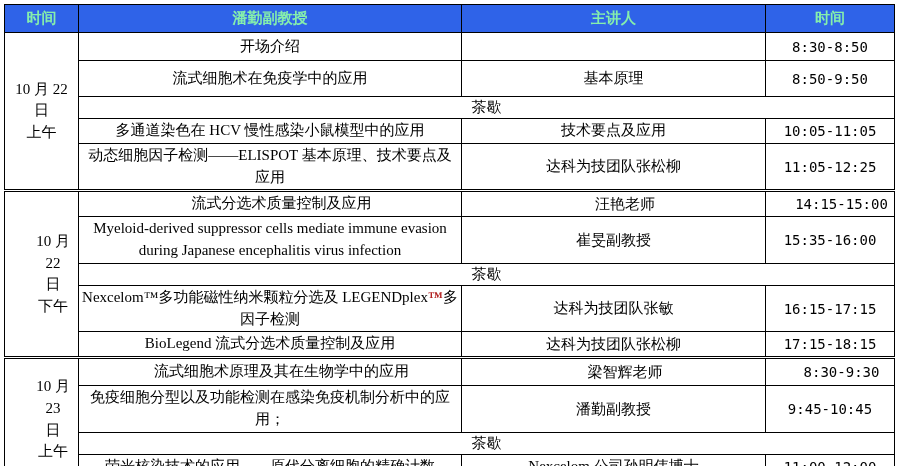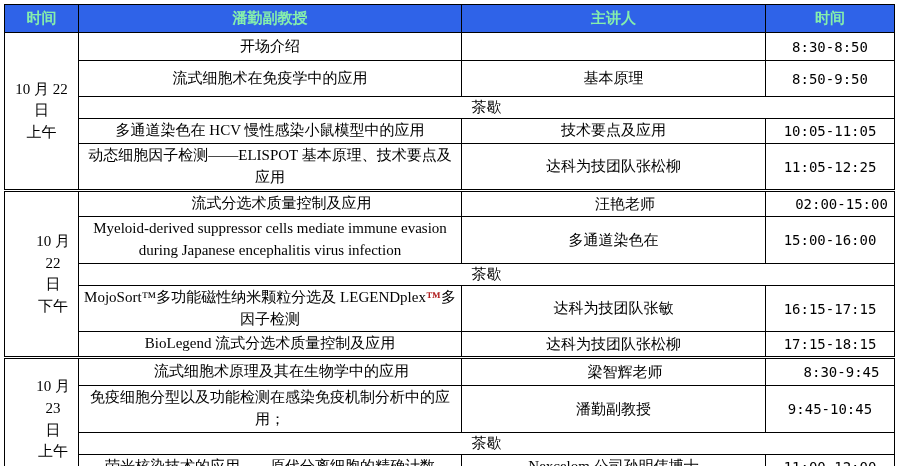--- a/index.html
+++ b/index.html
@@ -88,52 +88,52 @@
       </tr>
 
       <tr class="sec-start" style="height:26px">
         <td rowspan="5" class="date-cell">
           <div>10 月 22</div>
           <div>日</div>
           <div>下午</div>
         </td>
         <td class="topic-cell">流式分选术质量控制及应用</td>
         <td>汪艳老师</td>
-        <td class="time-cell">02:00-15:00</td>
+        <td class="time-cell">14:15-15:00</td>
       </tr>
       <tr style="height:42px">
         <td class="topic-cell">Myeloid-derived suppressor cells mediate immune evasion during Japanese encephalitis virus infection</td>
-        <td>多通道染色在</td>
-        <td class="time-cell">15:00-16:00</td>
+        <td>崔旻副教授</td>
+        <td class="time-cell">15:35-16:00</td>
       </tr>
       <tr style="height:18px">
         <td colspan="3" class="break-cell">茶歇</td>
       </tr>
       <tr style="height:40px">
         <td class="topic-cell">
-          <span>MojoSort™多功能磁性纳米颗粒分选及 LEGENDplex</span><span class="tm-red">™</span><span>多因子检测</span>
+          <span>Nexcelom™多功能磁性纳米颗粒分选及 LEGENDplex</span><span class="tm-red">™</span><span>多因子检测</span>
         </td>
         <td>达科为技团队张敏</td>
         <td class="time-cell">16:15-17:15</td>
       </tr>
       <tr style="height:26px">
         <td class="topic-cell">BioLegend 流式分选术质量控制及应用</td>
         <td>达科为技团队张松柳</td>
         <td class="time-cell">17:15-18:15</td>
       </tr>
 
       <tr class="sec-start" style="height:28px">
         <td rowspan="4" class="date-cell">
           <div>10 月 23</div>
           <div>日</div>
           <div>上午</div>
         </td>
         <td class="topic-cell">流式细胞术原理及其在生物学中的应用</td>
         <td>梁智辉老师</td>
-        <td class="time-cell">8:30-9:45</td>
+        <td class="time-cell">8:30-9:30</td>
       </tr>
       <tr style="height:42px">
         <td class="topic-cell">免疫细胞分型以及功能检测在感染免疫机制分析中的应用；</td>
         <td>潘勤副教授</td>
         <td class="time-cell">9:45-10:45</td>
       </tr>
       <tr style="height:18px">
         <td colspan="3" class="break-cell">茶歇</td>
       </tr>
       <tr style="height:26px">

